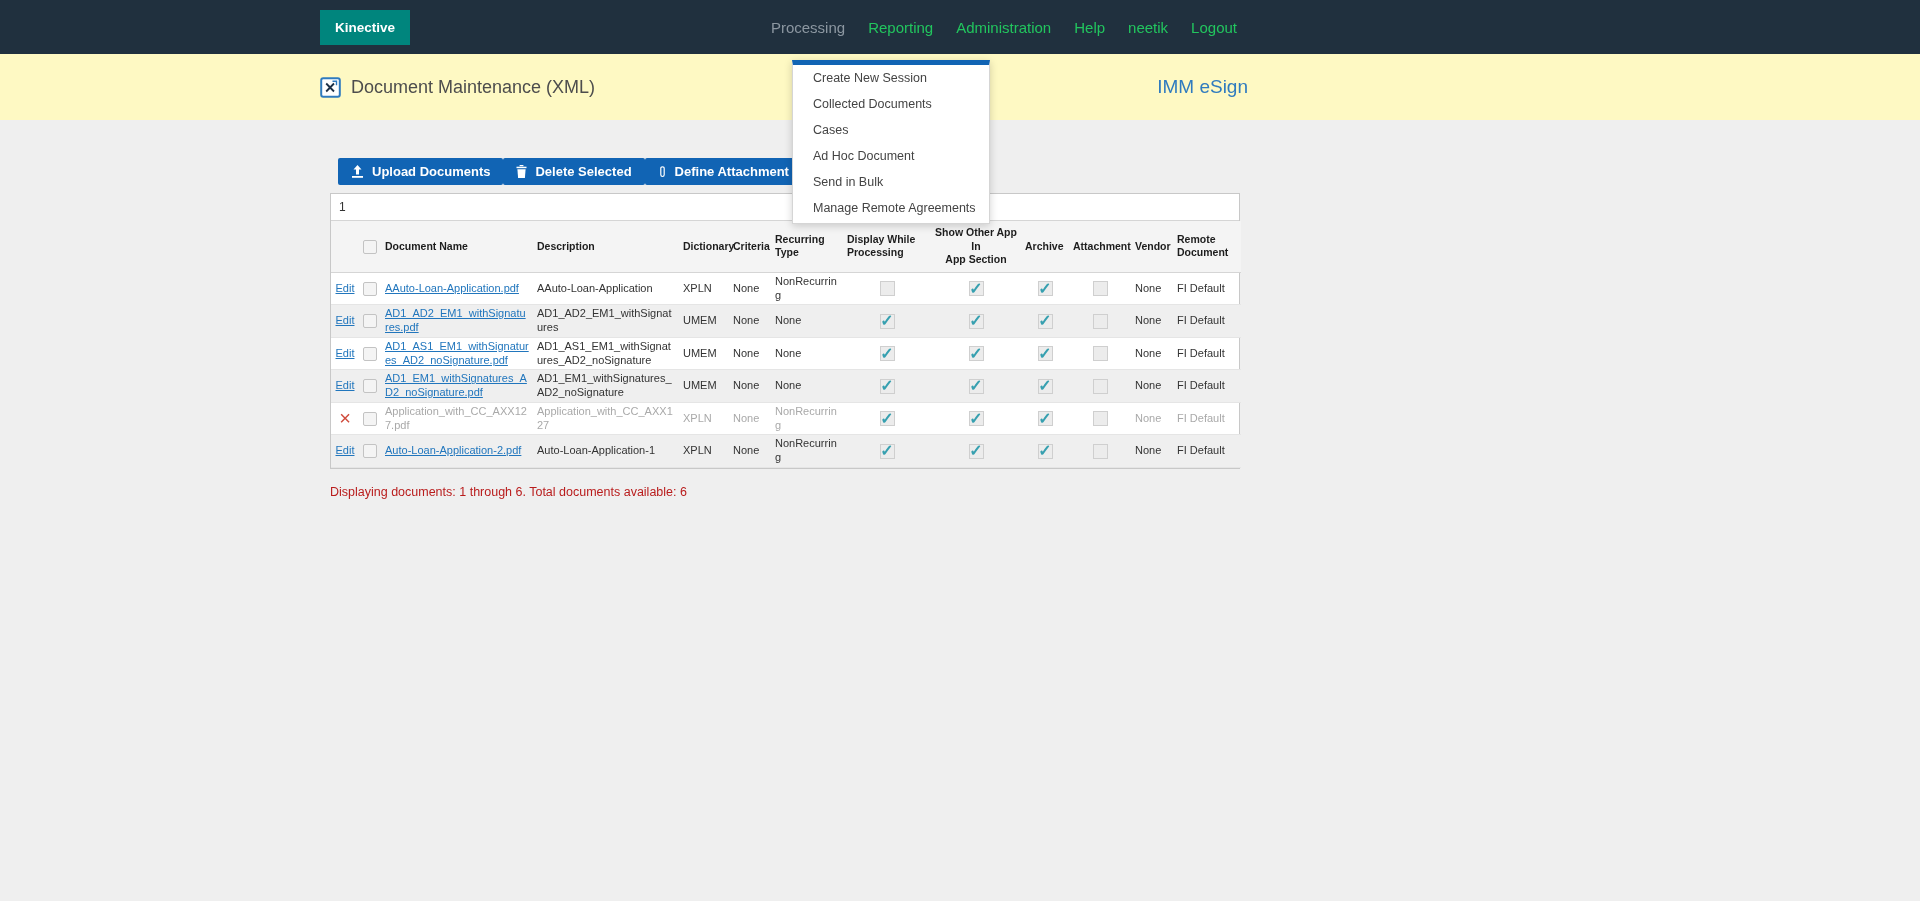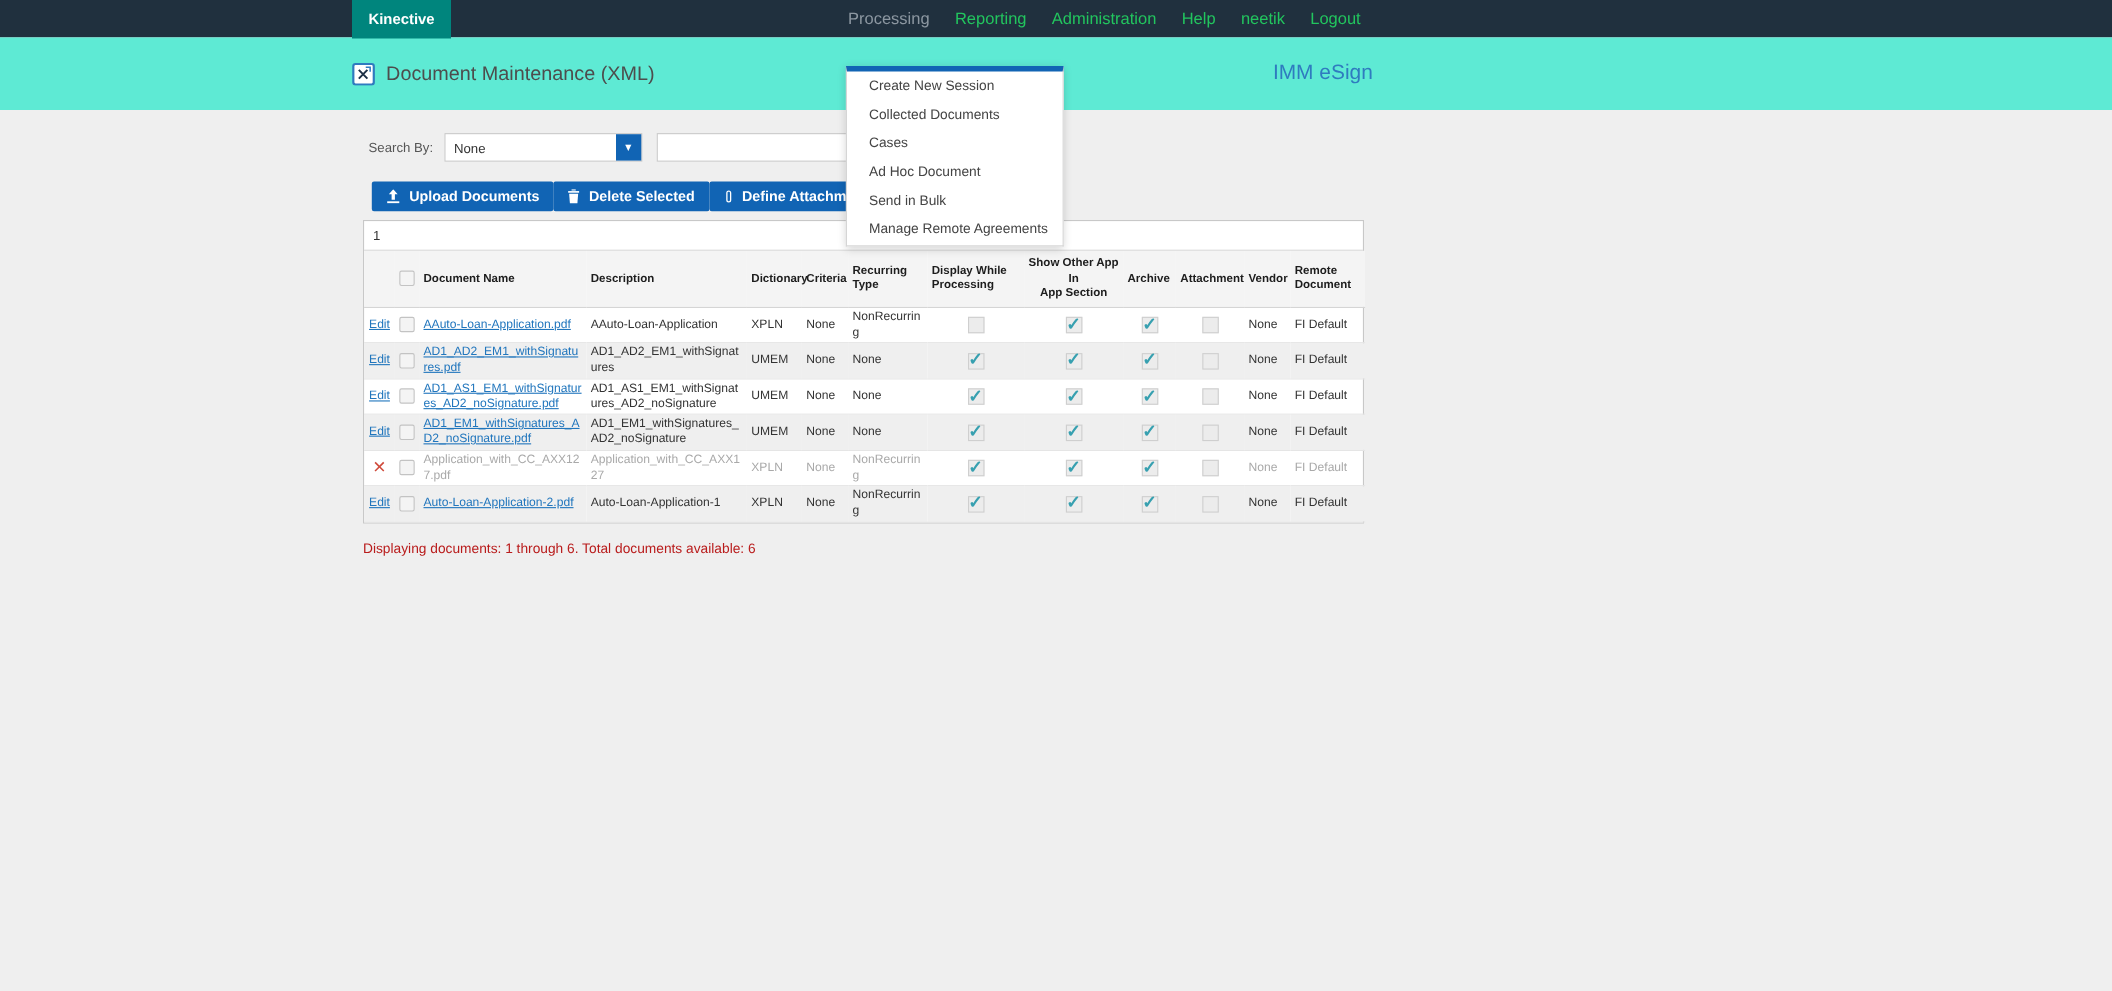--- a/index.html
+++ b/index.html
@@ -1,36 +1,36 @@
 <!DOCTYPE html>
 <html><head>
 <meta charset="utf-8">
 <style>
   * { margin:0; padding:0; box-sizing:border-box; }
   html,body { width:1920px; height:901px; overflow:hidden; }
   body { font-family:"Liberation Sans", sans-serif; background:#efefef; position:relative; }
   .shell { width:930px; margin-left:320px; }
 
   
-  .topnav { background:#20303e; height:34px; }
+  .topnav { background:#20303e; height:54px; }
   .topnav .shell { display:flex; align-items:center; height:100%; }
   .brand { background:#00857d; color:#fff; font-weight:bold; font-size:13.5px; padding:10px 15px; cursor:default; }
   .nav-items { margin-left:auto; display:flex; gap:23px; align-items:center; padding-right:13px; }
   .nav-item { color:#22c55e; font-size:15px; text-decoration:none; cursor:pointer; white-space:nowrap; }
   .nav-item.muted { color:#8c97a1; }
 
   
-  .header-bar { background:#5eead4; height:66px; }
+  .header-bar { background:#fef9c3; height:66px; }
   .header-bar .shell { display:flex; align-items:center; height:100%; }
   .doc-icon { display:inline-flex; margin-right:10px; }
   .page-title { font-size:18px; color:#4d4d4d; }
   .brand-right { margin-left:auto; font-size:19px; color:#2f7bbf; padding-right:2px; }
 
   
-  .processing-menu { position:absolute; top:60px; left:769px; width:198px; background:#fff;
+  .processing-menu { position:absolute; top:60px; left:792px; width:198px; background:#fff;
     border:1px solid #d5d5d5; border-top:5px solid #1164b4; box-shadow:0 2px 8px rgba(0,0,0,.18); z-index:50; padding-bottom:2px;}
   .menu-item { font-size:12.5px; color:#444; padding:6px 12px 6px 20px; cursor:pointer; white-space:nowrap; }
 
   
   .content { padding-top:20px; }
   .search-row { display:flex; align-items:center; margin-left:15px; height:27px; }
   .search-label { font-size:12px; color:#555; margin-right:10px; }
   .select { display:flex; height:26px; width:180px; border:1px solid #c9c9c9; background:#fff; cursor:pointer; }
   .select-value { flex:1; font-size:12px; color:#333; padding:6px 8px; }
   .select-btn { width:23px; background:#1164b4; color:#fff; display:flex; align-items:center; justify-content:center; font-size:11px; }
@@ -98,29 +98,20 @@
     <div class="menu-item">Collected Documents</div>
     <div class="menu-item">Cases</div>
     <div class="menu-item">Ad Hoc Document</div>
     <div class="menu-item">Send in Bulk</div>
     <div class="menu-item">Manage Remote Agreements</div>
   </div>
 
 <main class="content">
   <div class="shell">
 
-    <div class="search-row">
-      <span class="search-label">Search By:</span>
-      <div class="select">
-        <span class="select-value">None</span>
-        <span class="select-btn">▾</span>
-      </div>
-      <input class="search-input" type="text" value="" style="">
-      <button class="blue-btn partial-btn"></button>
-    </div>
 
     <div class="toolbar">
         <button class="blue-btn">
           <span class="btn-icon">
             <svg width="13" height="13" viewBox="0 0 13 13">
               <path d="M6.5 0L10.5 4.5H8v5H5v-5H2.5z" fill="#fff"></path>
               <rect x="1" y="11" width="11" height="1.8" fill="#fff"></rect>
             </svg>
           </span>
           <span>Upload Documents</span>

